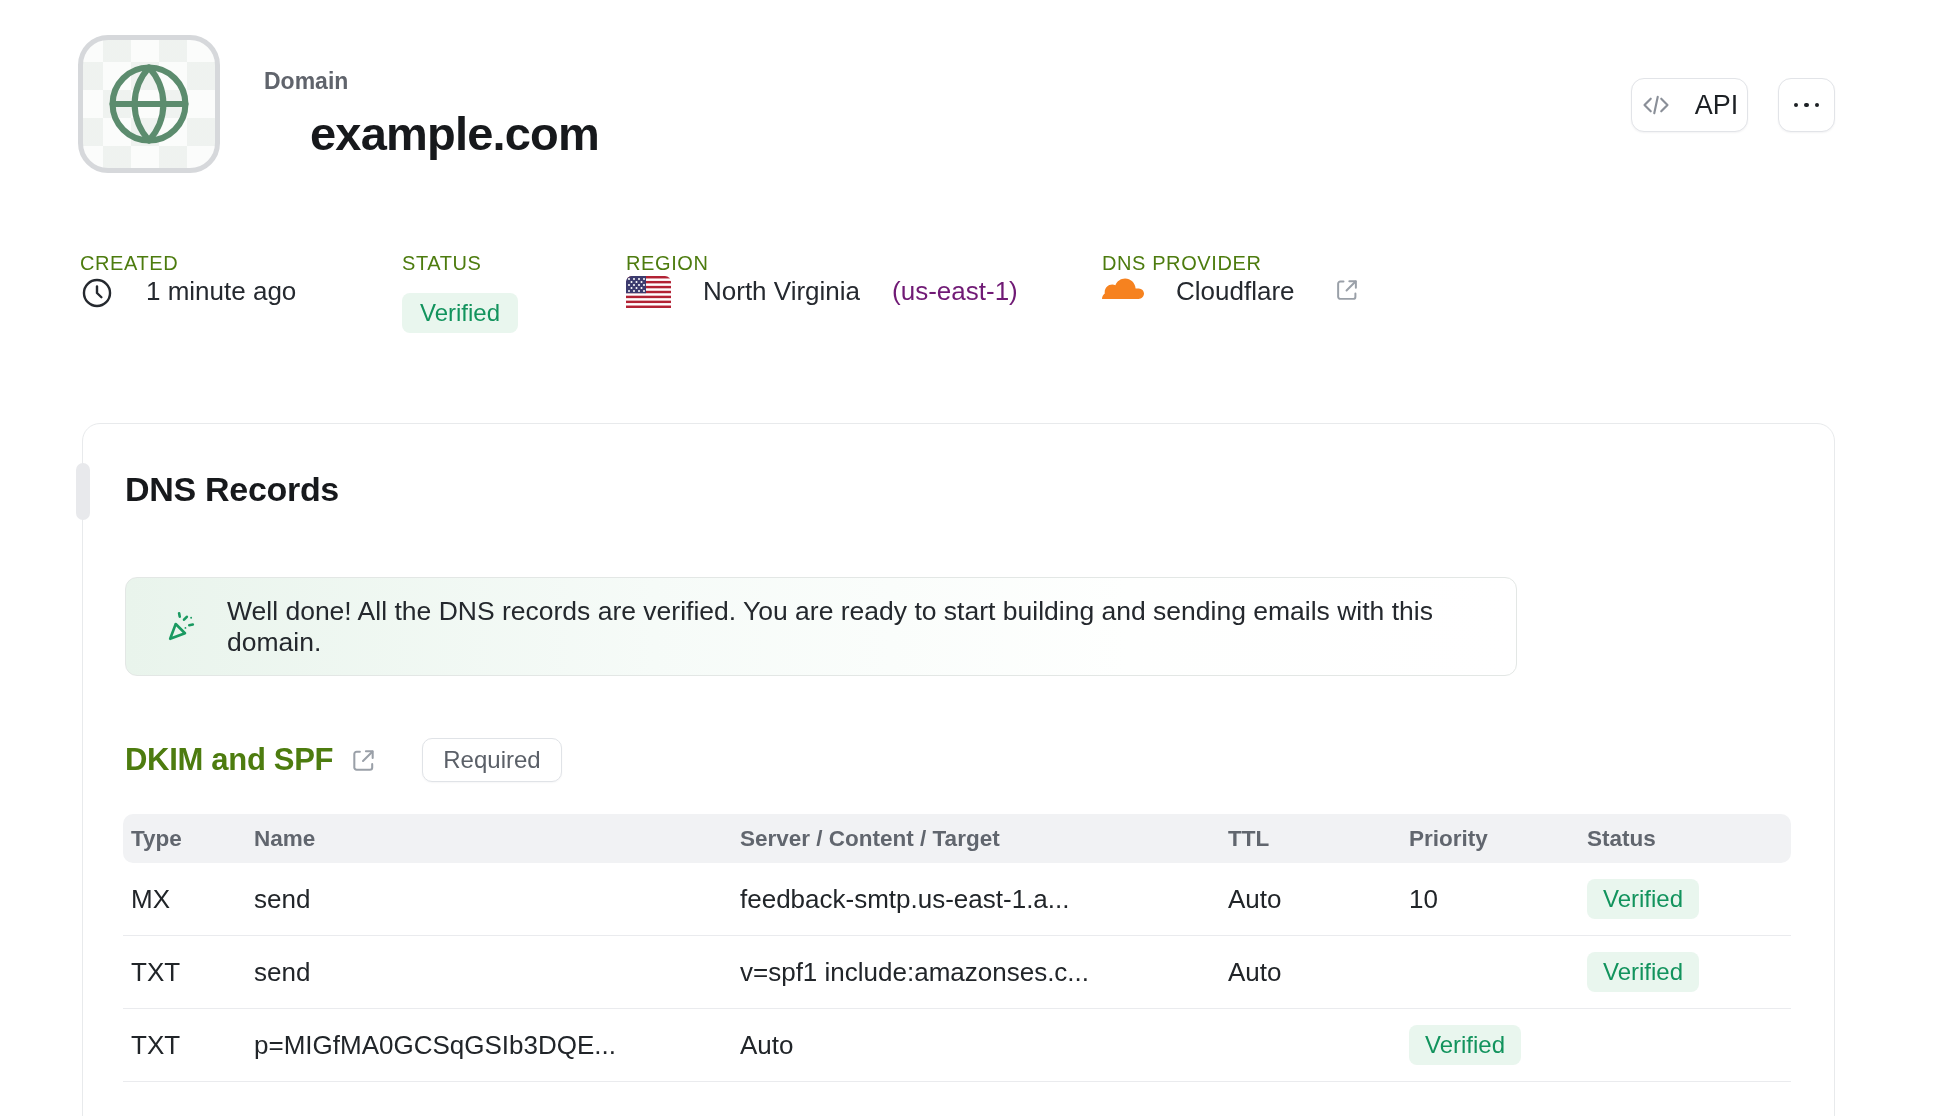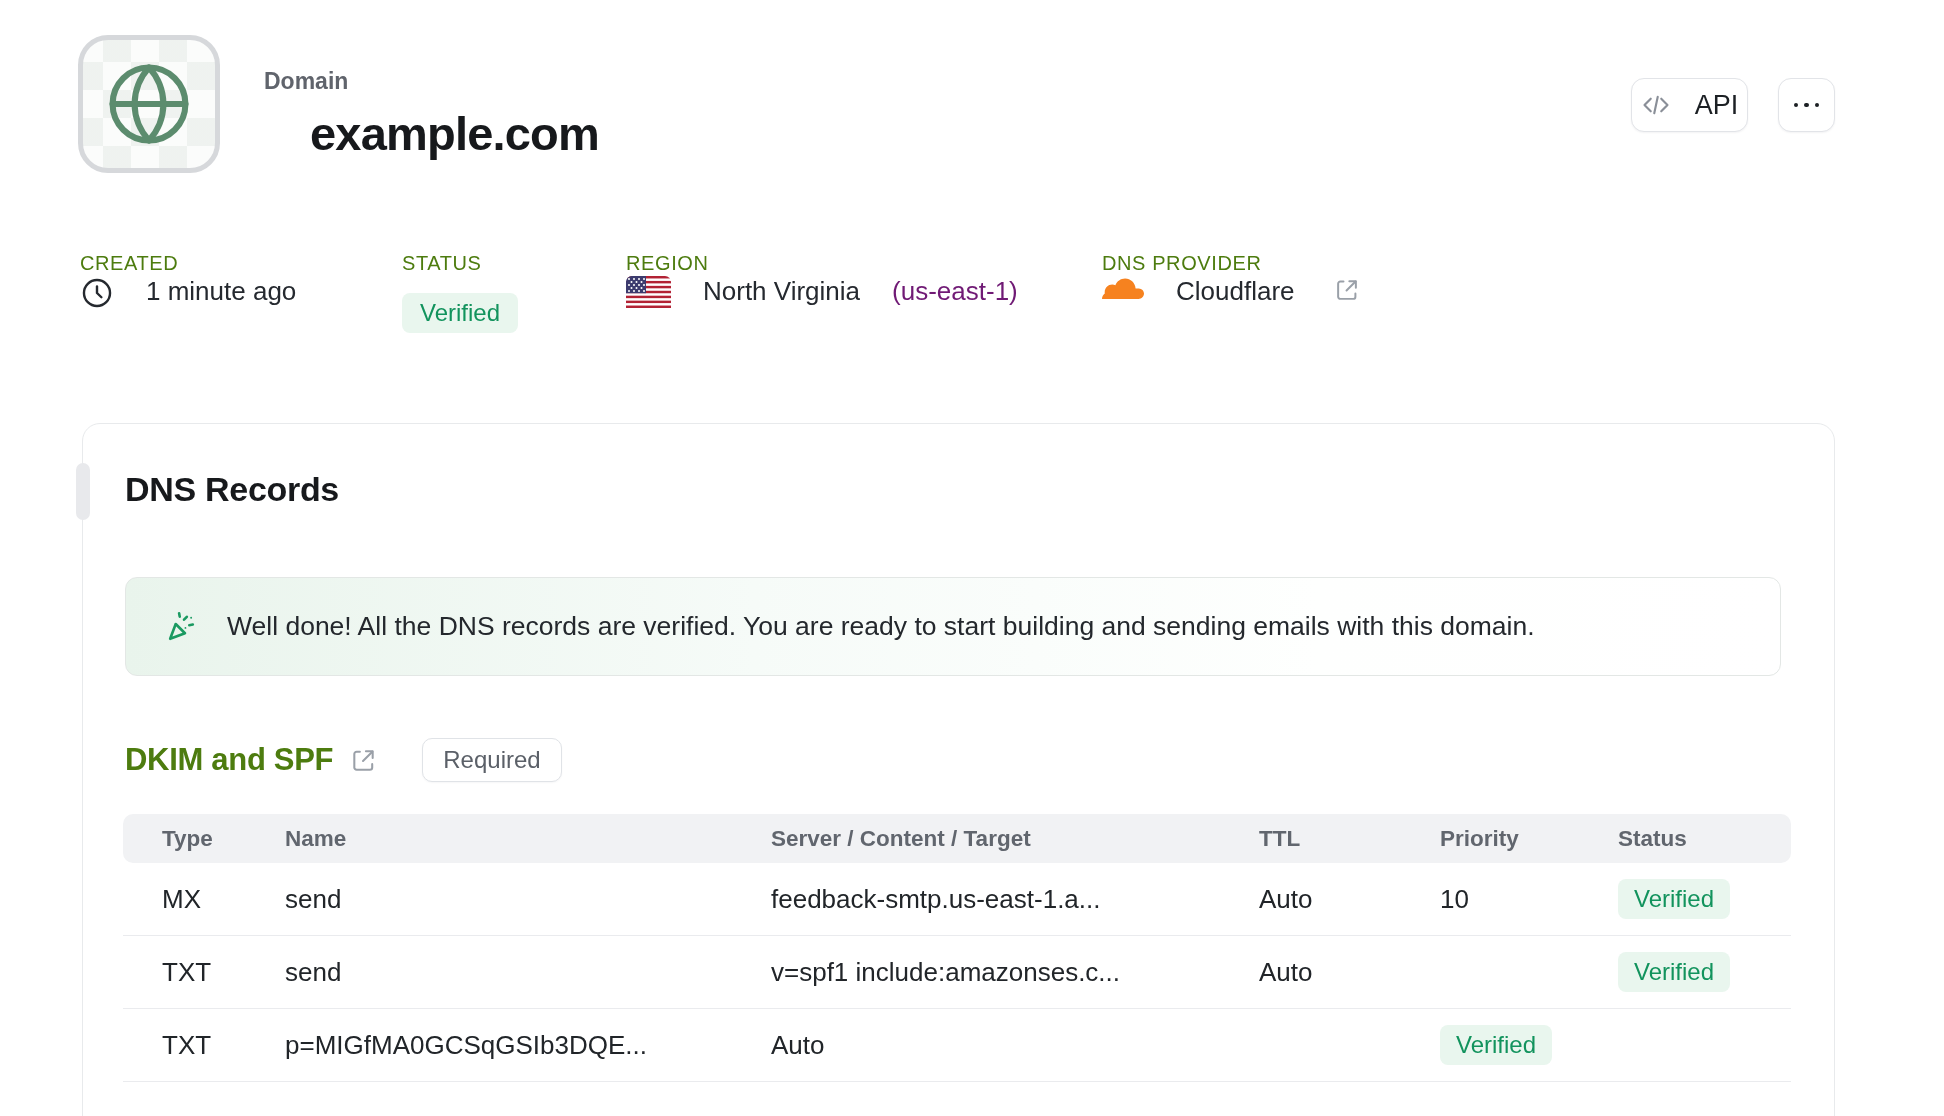--- a/index.html
+++ b/index.html
@@ -42,40 +42,40 @@
 
   
   .card{
     left:82px;top:423px;width:1753px;height:717px;box-sizing:border-box;
     border:1.5px solid #e8eaec;border-radius:18px;background:#fff;
   }
   .side-pill{left:76px;top:463px;width:14px;height:57px;border-radius:8px;background:#e8e9ec;z-index:3;}
   .card-title{left:42px;top:46px;font-size:34px;font-weight:700;color:#17191c;letter-spacing:-0.3px;}
 
   .success{
-    left:42px;top:153px;width:1656px;height:99px;box-sizing:border-box;
+    left:42px;top:153px;width:1392px;height:99px;box-sizing:border-box;
     border:1px solid #e3e7e5;border-radius:12px;
     background:linear-gradient(90deg,#e9f4ec 0%,#f6fbf8 38%,#fefffe 72%,#ffffff 100%);
     display:flex;align-items:center;gap:26px;padding-left:38px;
   }
   .success-text{font-size:26.5px;color:#24282d;}
 
   .section-row{left:42px;top:312px;height:48px;display:flex;align-items:center;}
   .section-title{font-size:31px;font-weight:700;color:#4d7c0f;letter-spacing:-0.3px;}
   .section-ext{margin-left:16px;display:flex;align-items:center;}
   .required-badge{
     margin-left:44px;box-sizing:border-box;border:1px solid #e0e3e7;border-radius:10px;background:#fff;
     font-size:24px;color:#5b6068;padding:9px 20px;line-height:1;box-shadow:0 1px 2px rgba(16,24,40,.04);
   }
 
   
   .dns-table{left:40px;top:390px;width:1668px;}
   .grid-row{
     display:grid;grid-template-columns:123px 486px 488px 181px 178px 1fr;
-    padding:0 39px;align-items:center;box-sizing:border-box;
+    padding:0 8px;align-items:center;box-sizing:border-box;
   }
   .thead{height:49px;background:#f1f2f4;border-radius:10px;font-size:22.5px;font-weight:700;color:#61666e;}
   .trow{height:73px;border-bottom:1px solid #eaebee;font-size:26px;color:#212529;}
   .cell{overflow:hidden;white-space:nowrap;}
   .status-badge{font-size:24px;padding:8px 16px;}
 
   svg{display:block;}
 </style>
 </head>
 <body>

